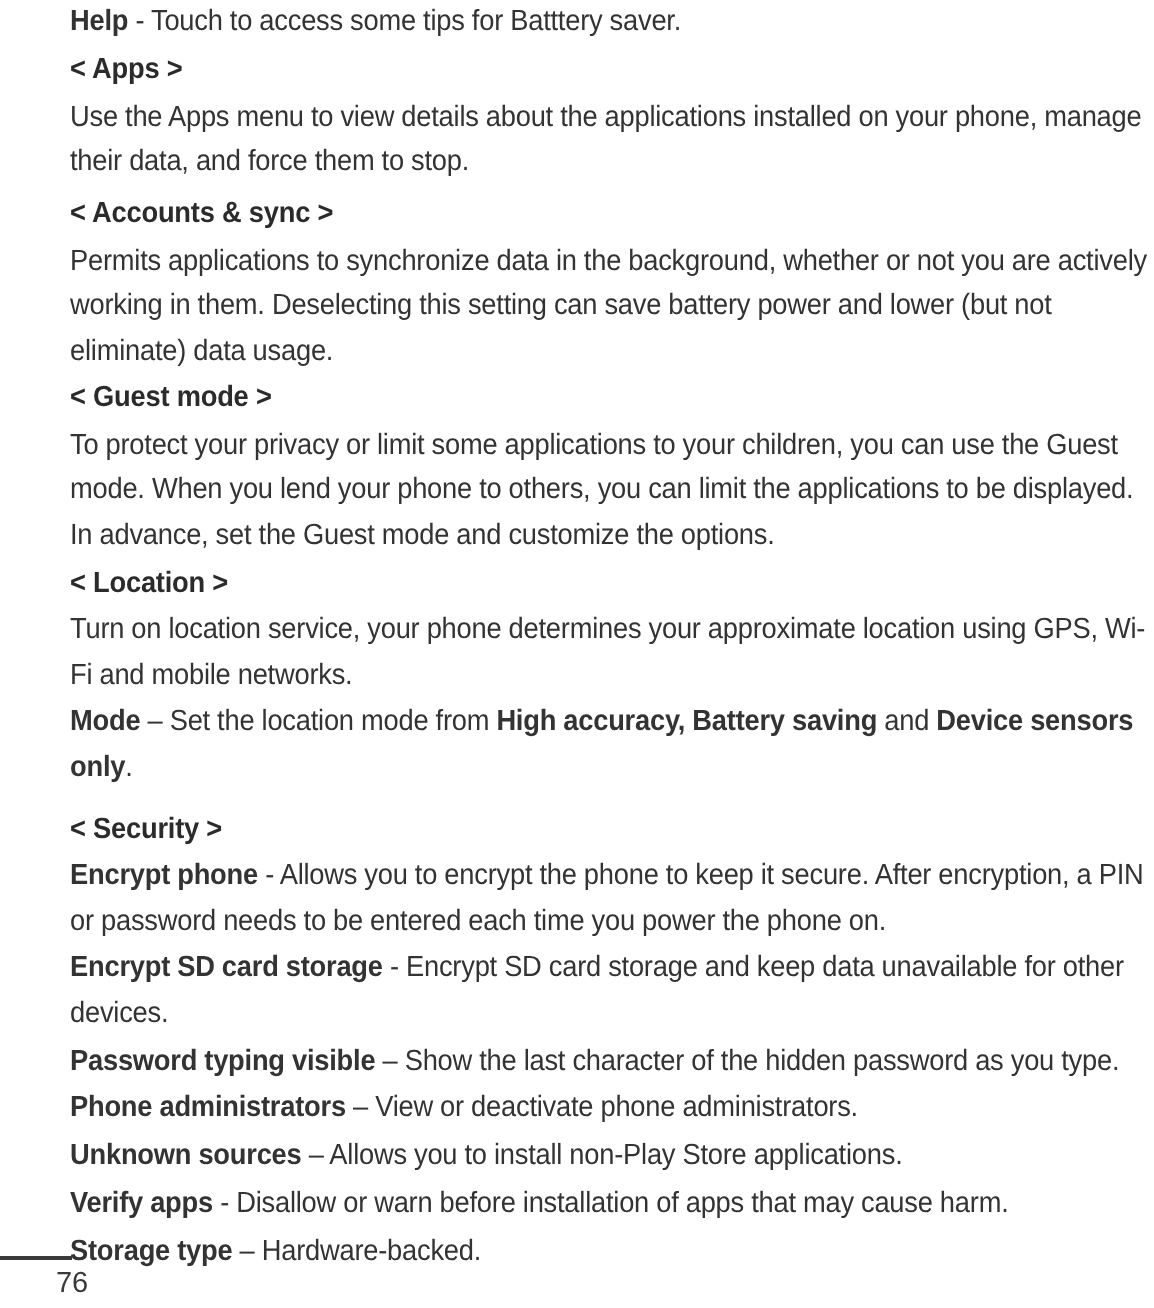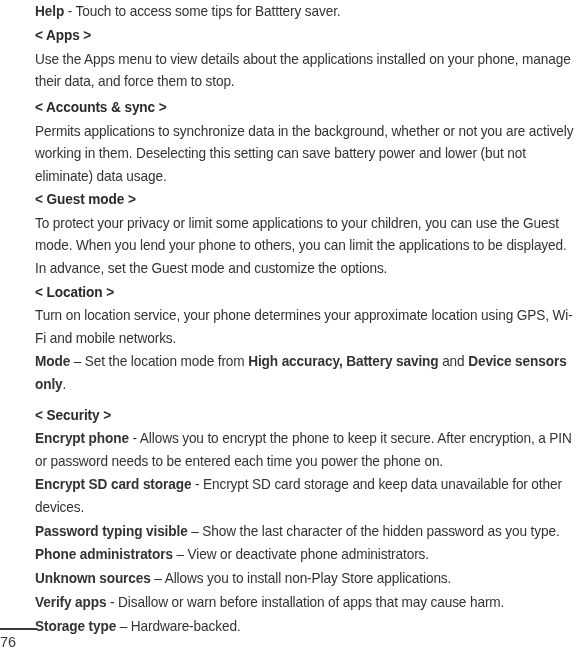--- a/index.html
+++ b/index.html
@@ -77,21 +77,21 @@
   #footer-rule {
     position: absolute;
     left: 0;
     top: 0;
     width: 36px;
     height: 2px;
     background: #3a3a3a;
   }
   #page-number {
     position: absolute;
-    left: 0;
+    left: 28px;
     top: 4px;
     font-size: 14.5px;
     line-height: 20px;
     color: #3a3a3a;
     letter-spacing: -0.1px;
   }
 </style>
 </head>
 <body>
 

